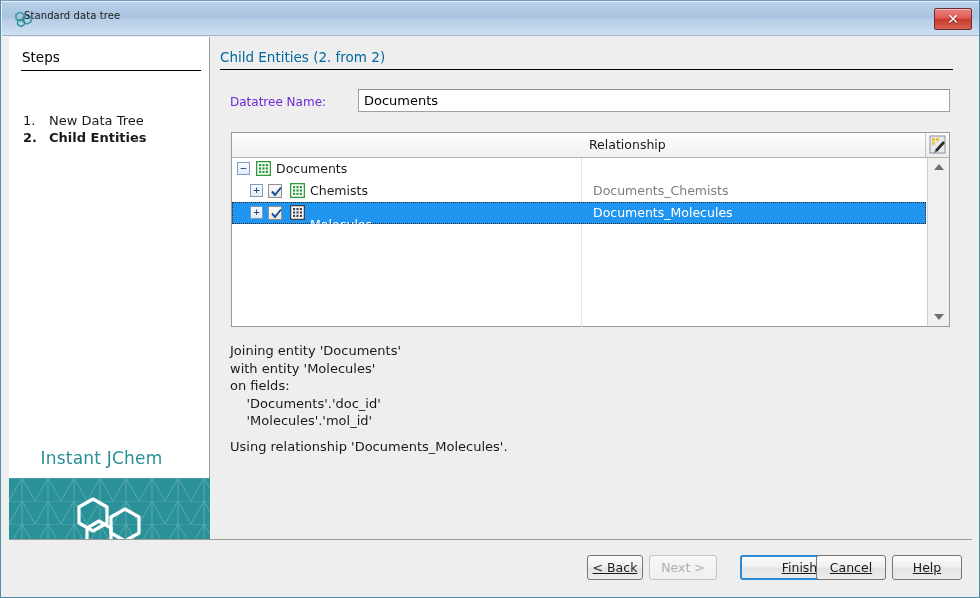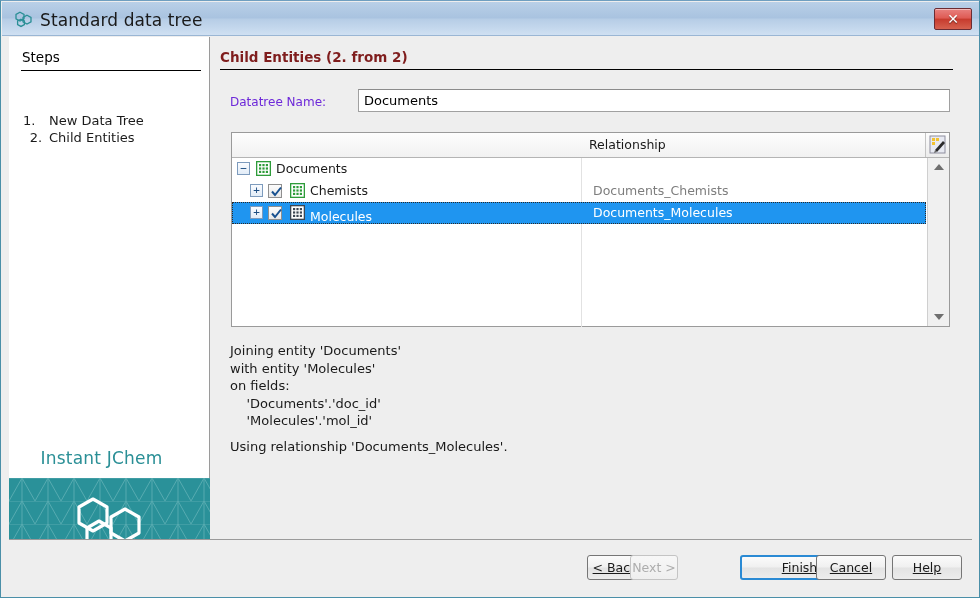--- a/index.html
+++ b/index.html
@@ -28,22 +28,22 @@
     left: 1px; top: 1px;
     width: 978px; height: 34px;
     background: linear-gradient(to bottom, #b9d0e8 0%, #a9c3e0 48%, #b6cde6 52%, #cfe0f2 100%);
     border-bottom: 1px solid #9ab6d4;
   }
   #title-icon {
     position: absolute; left: 12px; top: 8px;
     width: 19px; height: 19px;
   }
   #title-text {
-    position: absolute; left: 38px; top: 8px;
-    font-size: 17px; color: #1a1a1a;
+    position: absolute; left: 22px; top: 8px;
+    font-size: 10px; color: #1a1a1a;
     letter-spacing: .1px;
     white-space: nowrap;
   }
   #close-btn {
     position: absolute; right: 8px; top: 6px;
     width: 38px; height: 22px;
     border: 1px solid #6b2c33;
     border-radius: 2px;
     background: linear-gradient(to bottom, #e8817f 0%, #de5a53 46%, #c63a2d 50%, #d6614f 100%);
     box-shadow: inset 0 1px 0 rgba(255,255,255,.45);
@@ -72,21 +72,21 @@
   #steps-rule {
     position: absolute; left: 12px; top: 33px;
     width: 180px; height: 1px; background: #000;
   }
   .step-row {
     position: absolute; left: 14px;
     font-size: 13px; color: #1a1a1a;
     white-space: nowrap;
   }
   .step-row .num { display: inline-block; width: 26px; }
-  .step-row.active { font-weight: normal; text-align: center; }
+  .step-row.active { font-weight: bold; }
   #step-0 { top: 76px; }
   #step-1 { top: 93px; }
 
   #brand-text {
     position: absolute; left: 0; top: 411px;
     width: 185px; text-align: center;
     font-size: 17px; color: #2a8f96;
     letter-spacing: .2px;
   }
   #brand-panel {
@@ -107,21 +107,21 @@
 
   
   #content {
     position: absolute;
     left: 209px; top: 36px;
     width: 762px; height: 501px;
     background: #eeeeee;
   }
   #panel-title {
     position: absolute; left: 10px; top: 12px;
-    font-size: 13.5px; font-weight: bold; color: #7f1d1d;
+    font-size: 13.5px; font-weight: normal; color: #0369a1;
     white-space: nowrap;
   }
   #panel-rule {
     position: absolute; left: 10px; top: 32px;
     width: 733px; height: 1px; background: #000;
   }
 
   #name-label {
     position: absolute; left: 20px; top: 58px;
     font-size: 12px; color: #6d28d9;
@@ -262,21 +262,21 @@
     background: linear-gradient(to bottom, #fbfbfb 0%, #f0f0f0 48%, #e3e3e3 52%, #ececec 100%);
     border: 1px solid #767676;
     border-radius: 3px;
     font-family: inherit; font-size: 12.5px; color: #1a1a1a;
     display: flex; align-items: center; justify-content: center;
     cursor: pointer;
     white-space: nowrap;
   }
   .btn .u { text-decoration: underline; }
   #btn-back   { left: 585px; width: 56px; }
-  #btn-next   { left: 628px; width: 48px; color: #adadad; border-color: #c4c4c4;
+  #btn-next   { left: 647px; width: 68px; color: #adadad; border-color: #c4c4c4;
                 background: linear-gradient(to bottom, #f7f7f7, #efefef); justify-content: center; }
   #btn-finish { left: 738px; width: 84px; border: 2px solid #2a8ad4; border-radius: 3px; padding-left: 35px; }
   #btn-cancel { left: 814px; width: 70px; }
   #btn-help   { left: 890px; width: 70px; }
 </style>
 </head>
 <body>
 
 <div id="window">
 
@@ -418,21 +418,21 @@
                 <rect x="6.4" y="3" width="2.2" height="2.2"></rect>
                 <rect x="9.8" y="3" width="2.2" height="2.2"></rect>
               <rect x="3" y="6.4" width="2.2" height="2.2"></rect>
                 <rect x="6.4" y="6.4" width="2.2" height="2.2"></rect>
                 <rect x="9.8" y="6.4" width="2.2" height="2.2"></rect>
               <rect x="3" y="9.8" width="2.2" height="2.2"></rect>
                 <rect x="6.4" y="9.8" width="2.2" height="2.2"></rect>
                 <rect x="9.8" y="9.8" width="2.2" height="2.2"></rect>
             </g>
           </svg>
-          <span style="position:absolute;left:78px;top:4px;">Molecules</span>
+          <span style="position:absolute;left:78px;top:12px;">Molecules</span>
         </div>
         <div class="cell-rel">Documents_Molecules</div>
       </div>
 
       <div id="vscroll">
         <div class="sb-arrow" id="sb-up">
             <span class="sb-tri"></span>
           </div>
         <div class="sb-arrow" id="sb-down">
             <span class="sb-tri"></span>

